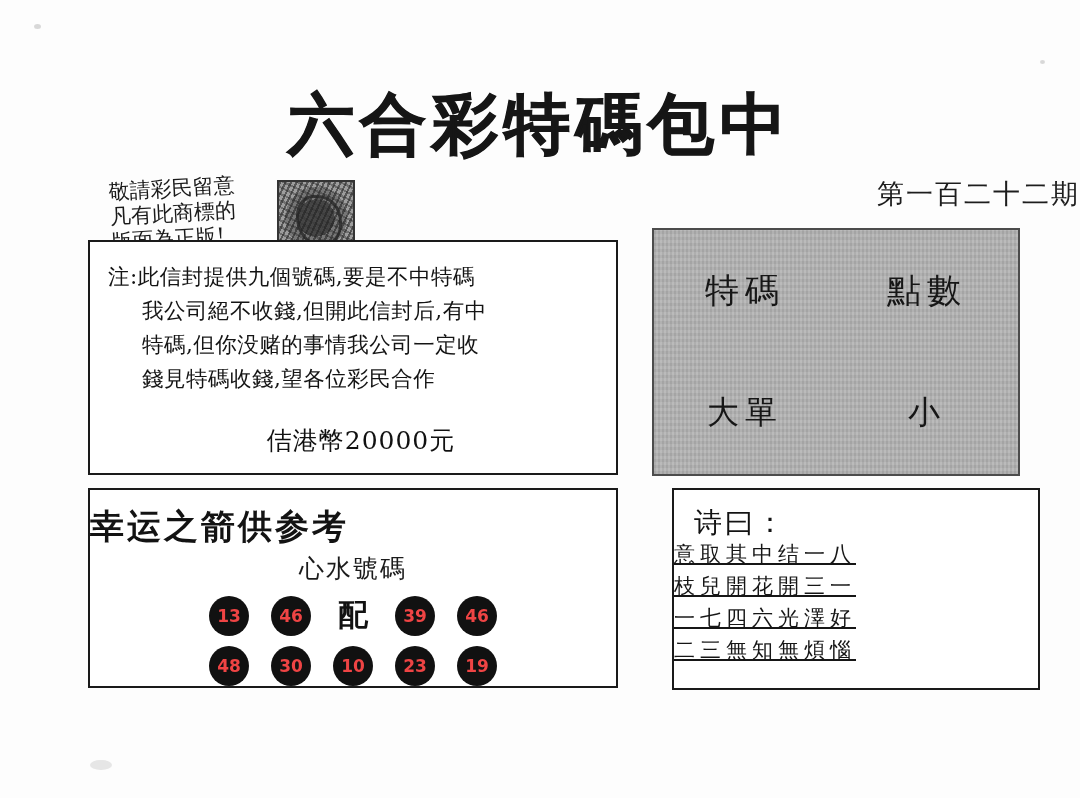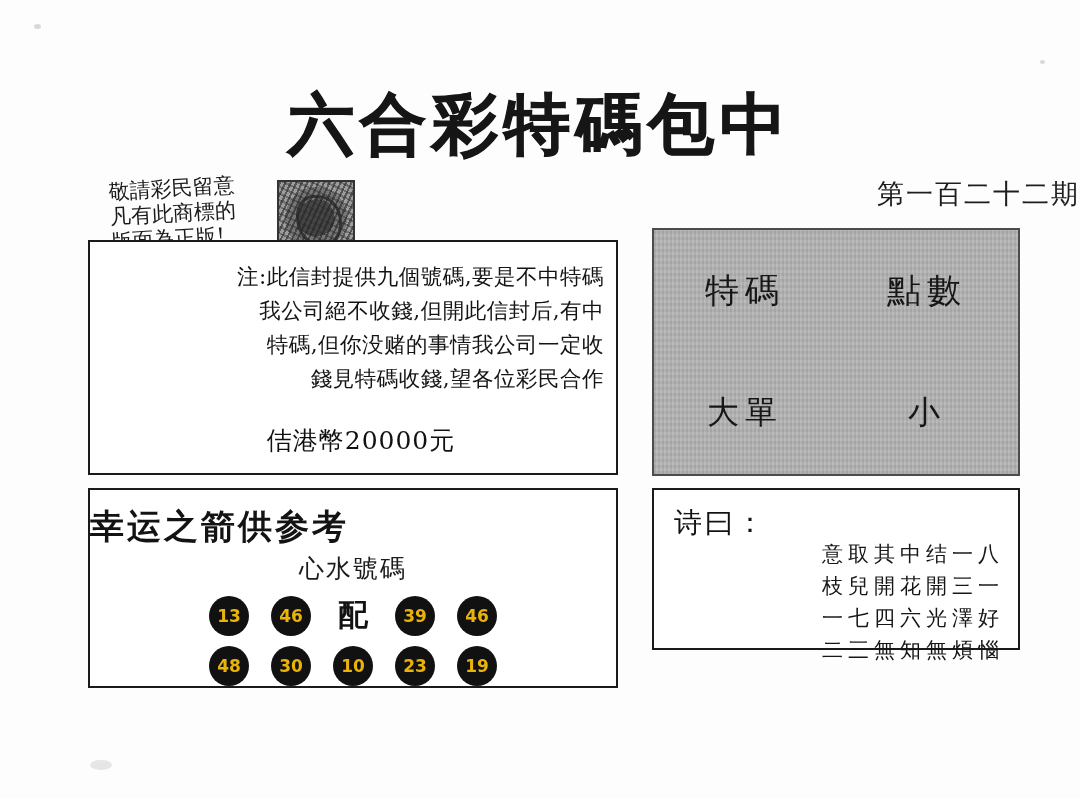--- a/index.html
+++ b/index.html
@@ -105,21 +105,21 @@
     position: absolute;
     left: 18px;
     top: 18px;
     right: 12px;
     font-family: "DejaVu Serif", serif;
     font-size: 21.5px;
     line-height: 34px;
     color: #141414;
     letter-spacing: .5px;
   }
-  .note-line { white-space: nowrap; text-align: right; }
+  .note-line { white-space: nowrap; }
   .note-line.indent { padding-left: 34px; }
   .note-amount {
     position: absolute;
     left: 16px; right: 0;
     bottom: 16px;
     text-align: center;
     font-family: "DejaVu Serif", serif;
     font-size: 25px;
     letter-spacing: 1px;
   }
@@ -171,60 +171,61 @@
     justify-content: center;
     align-items: center;
     gap: 22px;
     margin-top: 10px;
   }
   .ball {
     width: 40px;
     height: 40px;
     border-radius: 50%;
     background: #111111;
-    color: #eab308;
+    color: #ef4444;
     display: flex;
     align-items: center;
     justify-content: center;
     font-family: "DejaVu Sans", sans-serif;
     font-weight: bold;
     font-size: 17px;
   }
   .pair-word {
     width: 40px;
     display: flex;
     align-items: center;
     justify-content: center;
     font-family: "DejaVu Serif", serif;
     font-weight: bold;
     font-size: 30px;
     color: #121212;
   }
 
   
-  #poem-box { left: 652px; top: 488px; width: 368px; height: 162px; }
+  #poem-box { left: 672px; top: 488px; width: 368px; height: 202px; }
   .poem-head {
     position: absolute;
     left: 20px;
     top: 14px;
     font-family: "DejaVu Serif", serif;
     font-size: 28px;
     letter-spacing: 3px;
     color: #131313;
   }
   .poem-lines {
     position: absolute;
     left: 0; right: 14px;
     top: 48px;
-    text-align: right;
+    text-align: left;
     font-family: "DejaVu Serif", serif;
     font-size: 21px;
     line-height: 32px;
     letter-spacing: 5px;
     color: #161616;
+    text-decoration: underline;
   }
   .poem-line { white-space: nowrap; }
 </style>
 </head>
 <body>
 
 <div class="page">
 
   <div class="speckle" style="left:34px;top:24px;width:7px;height:5px;"></div>
   <div class="speckle" style="left:1040px;top:60px;width:5px;height:4px;"></div>

